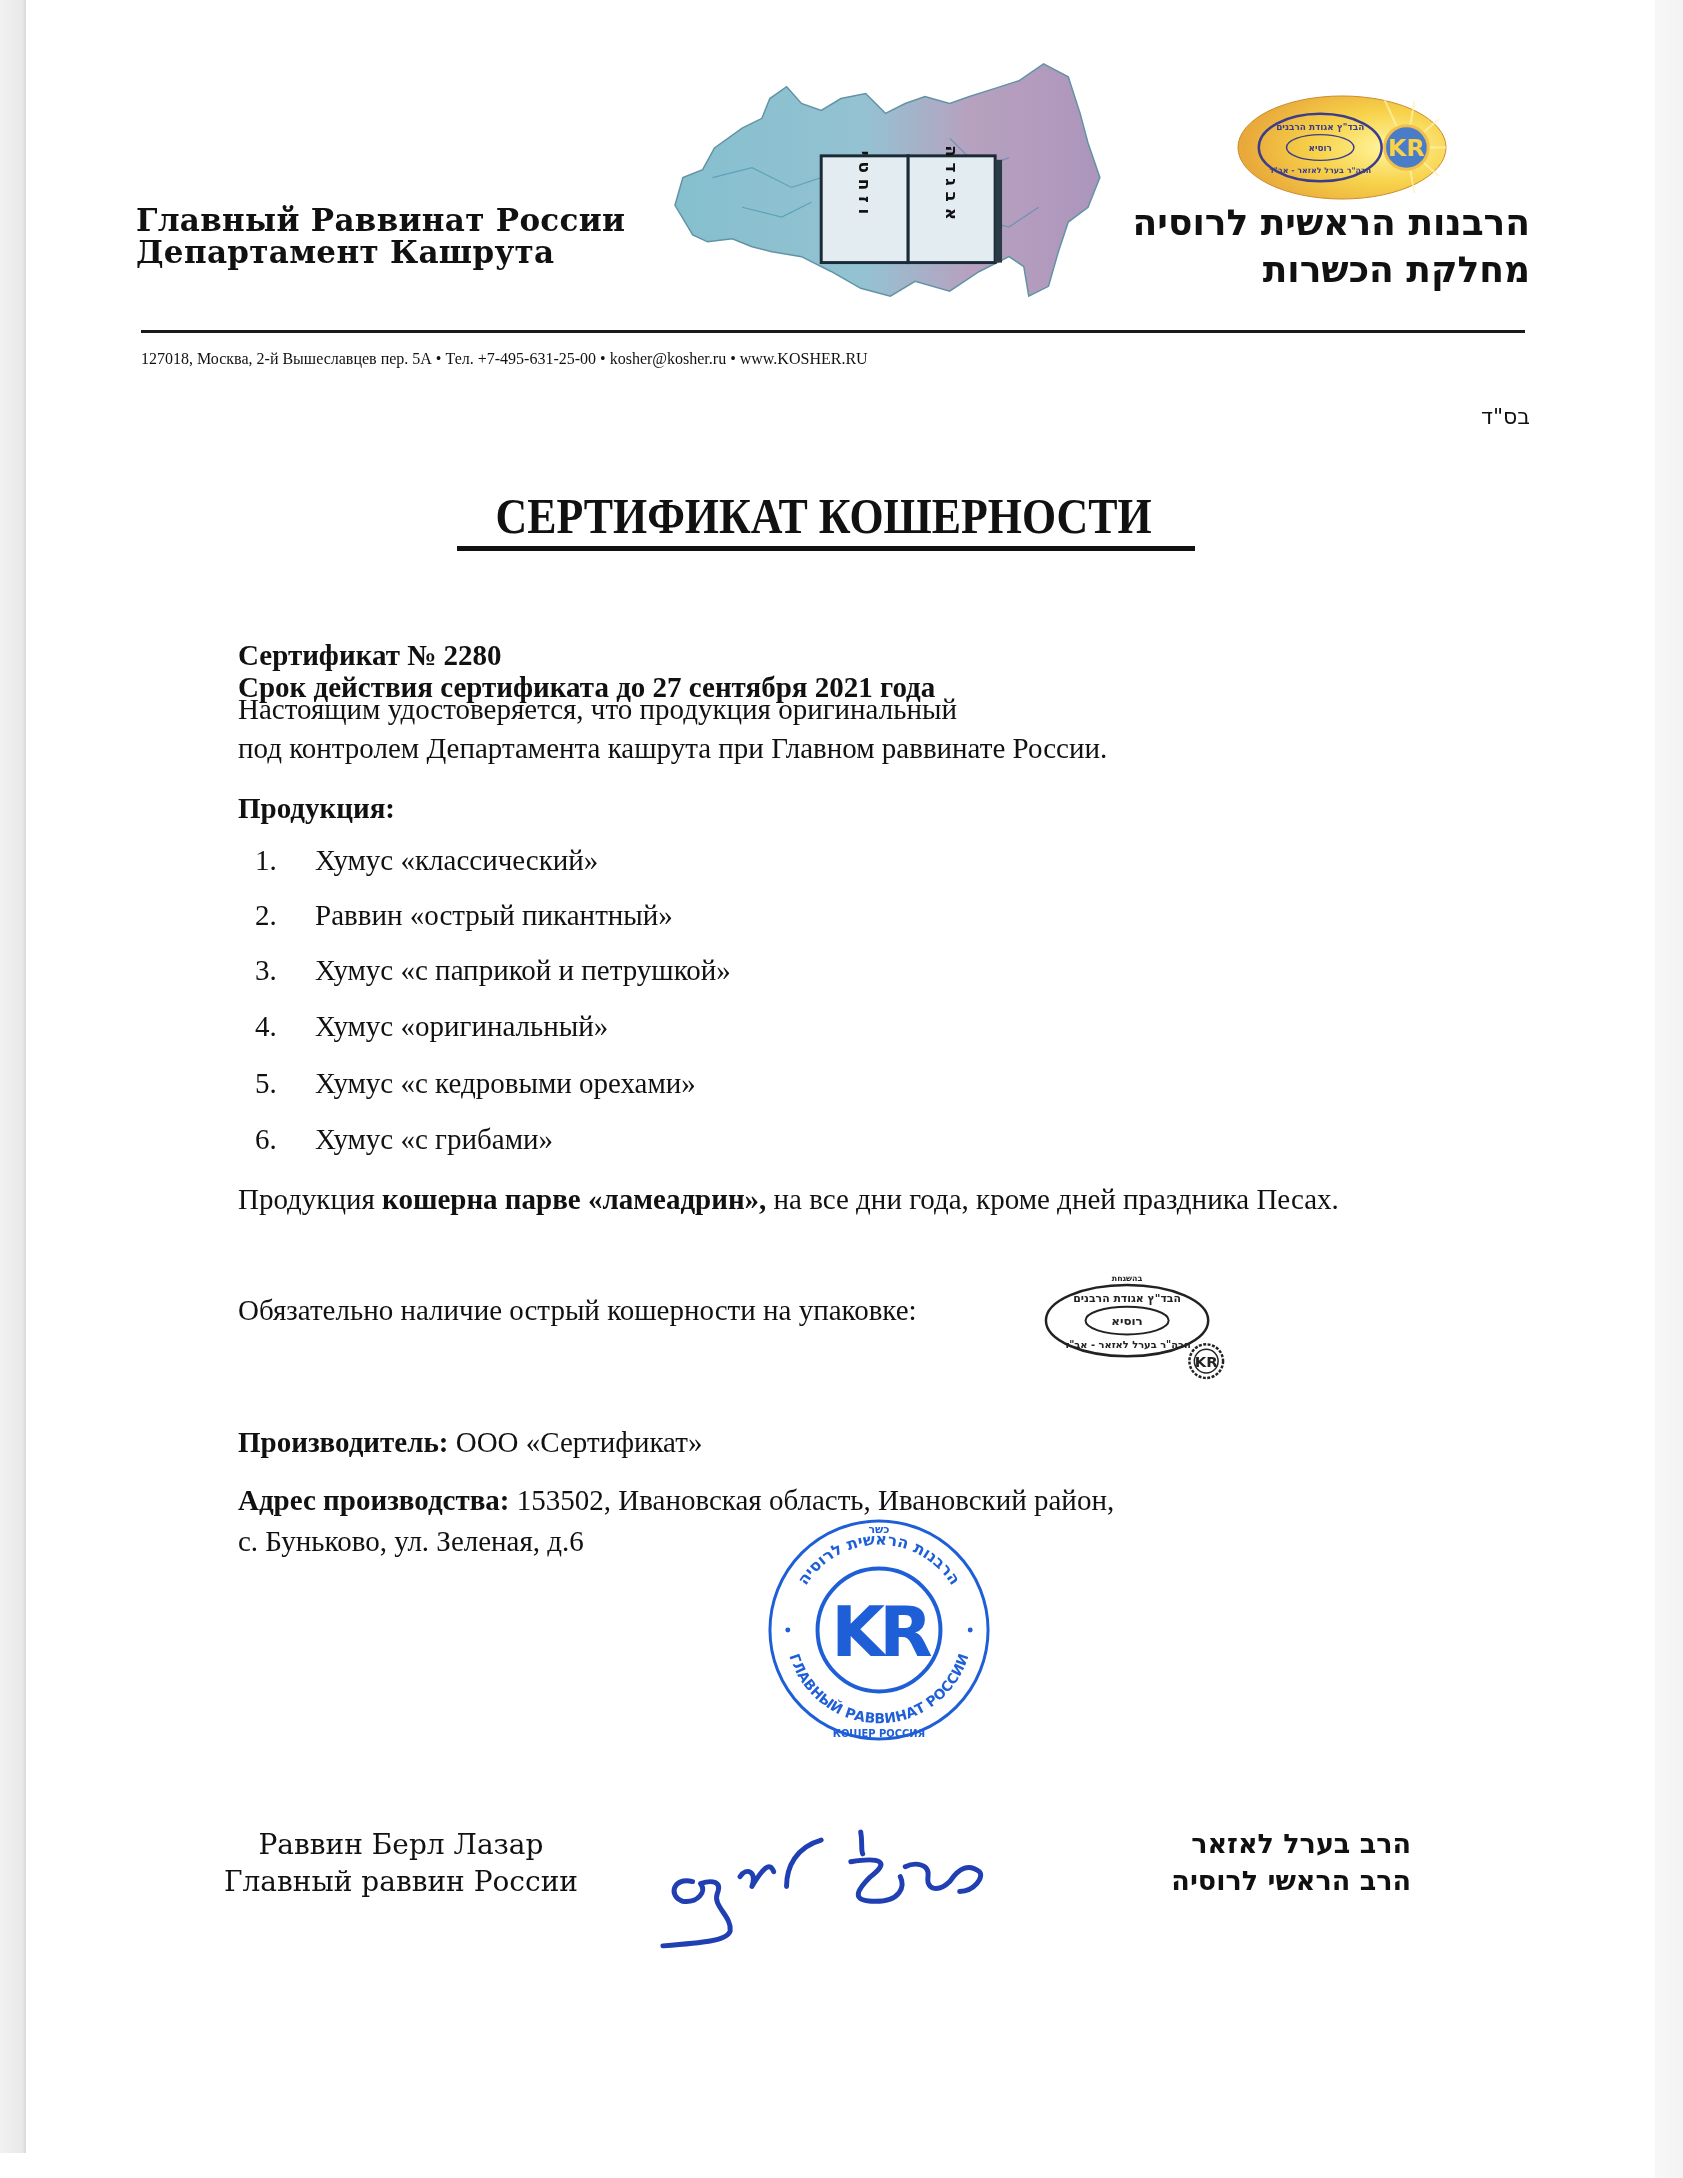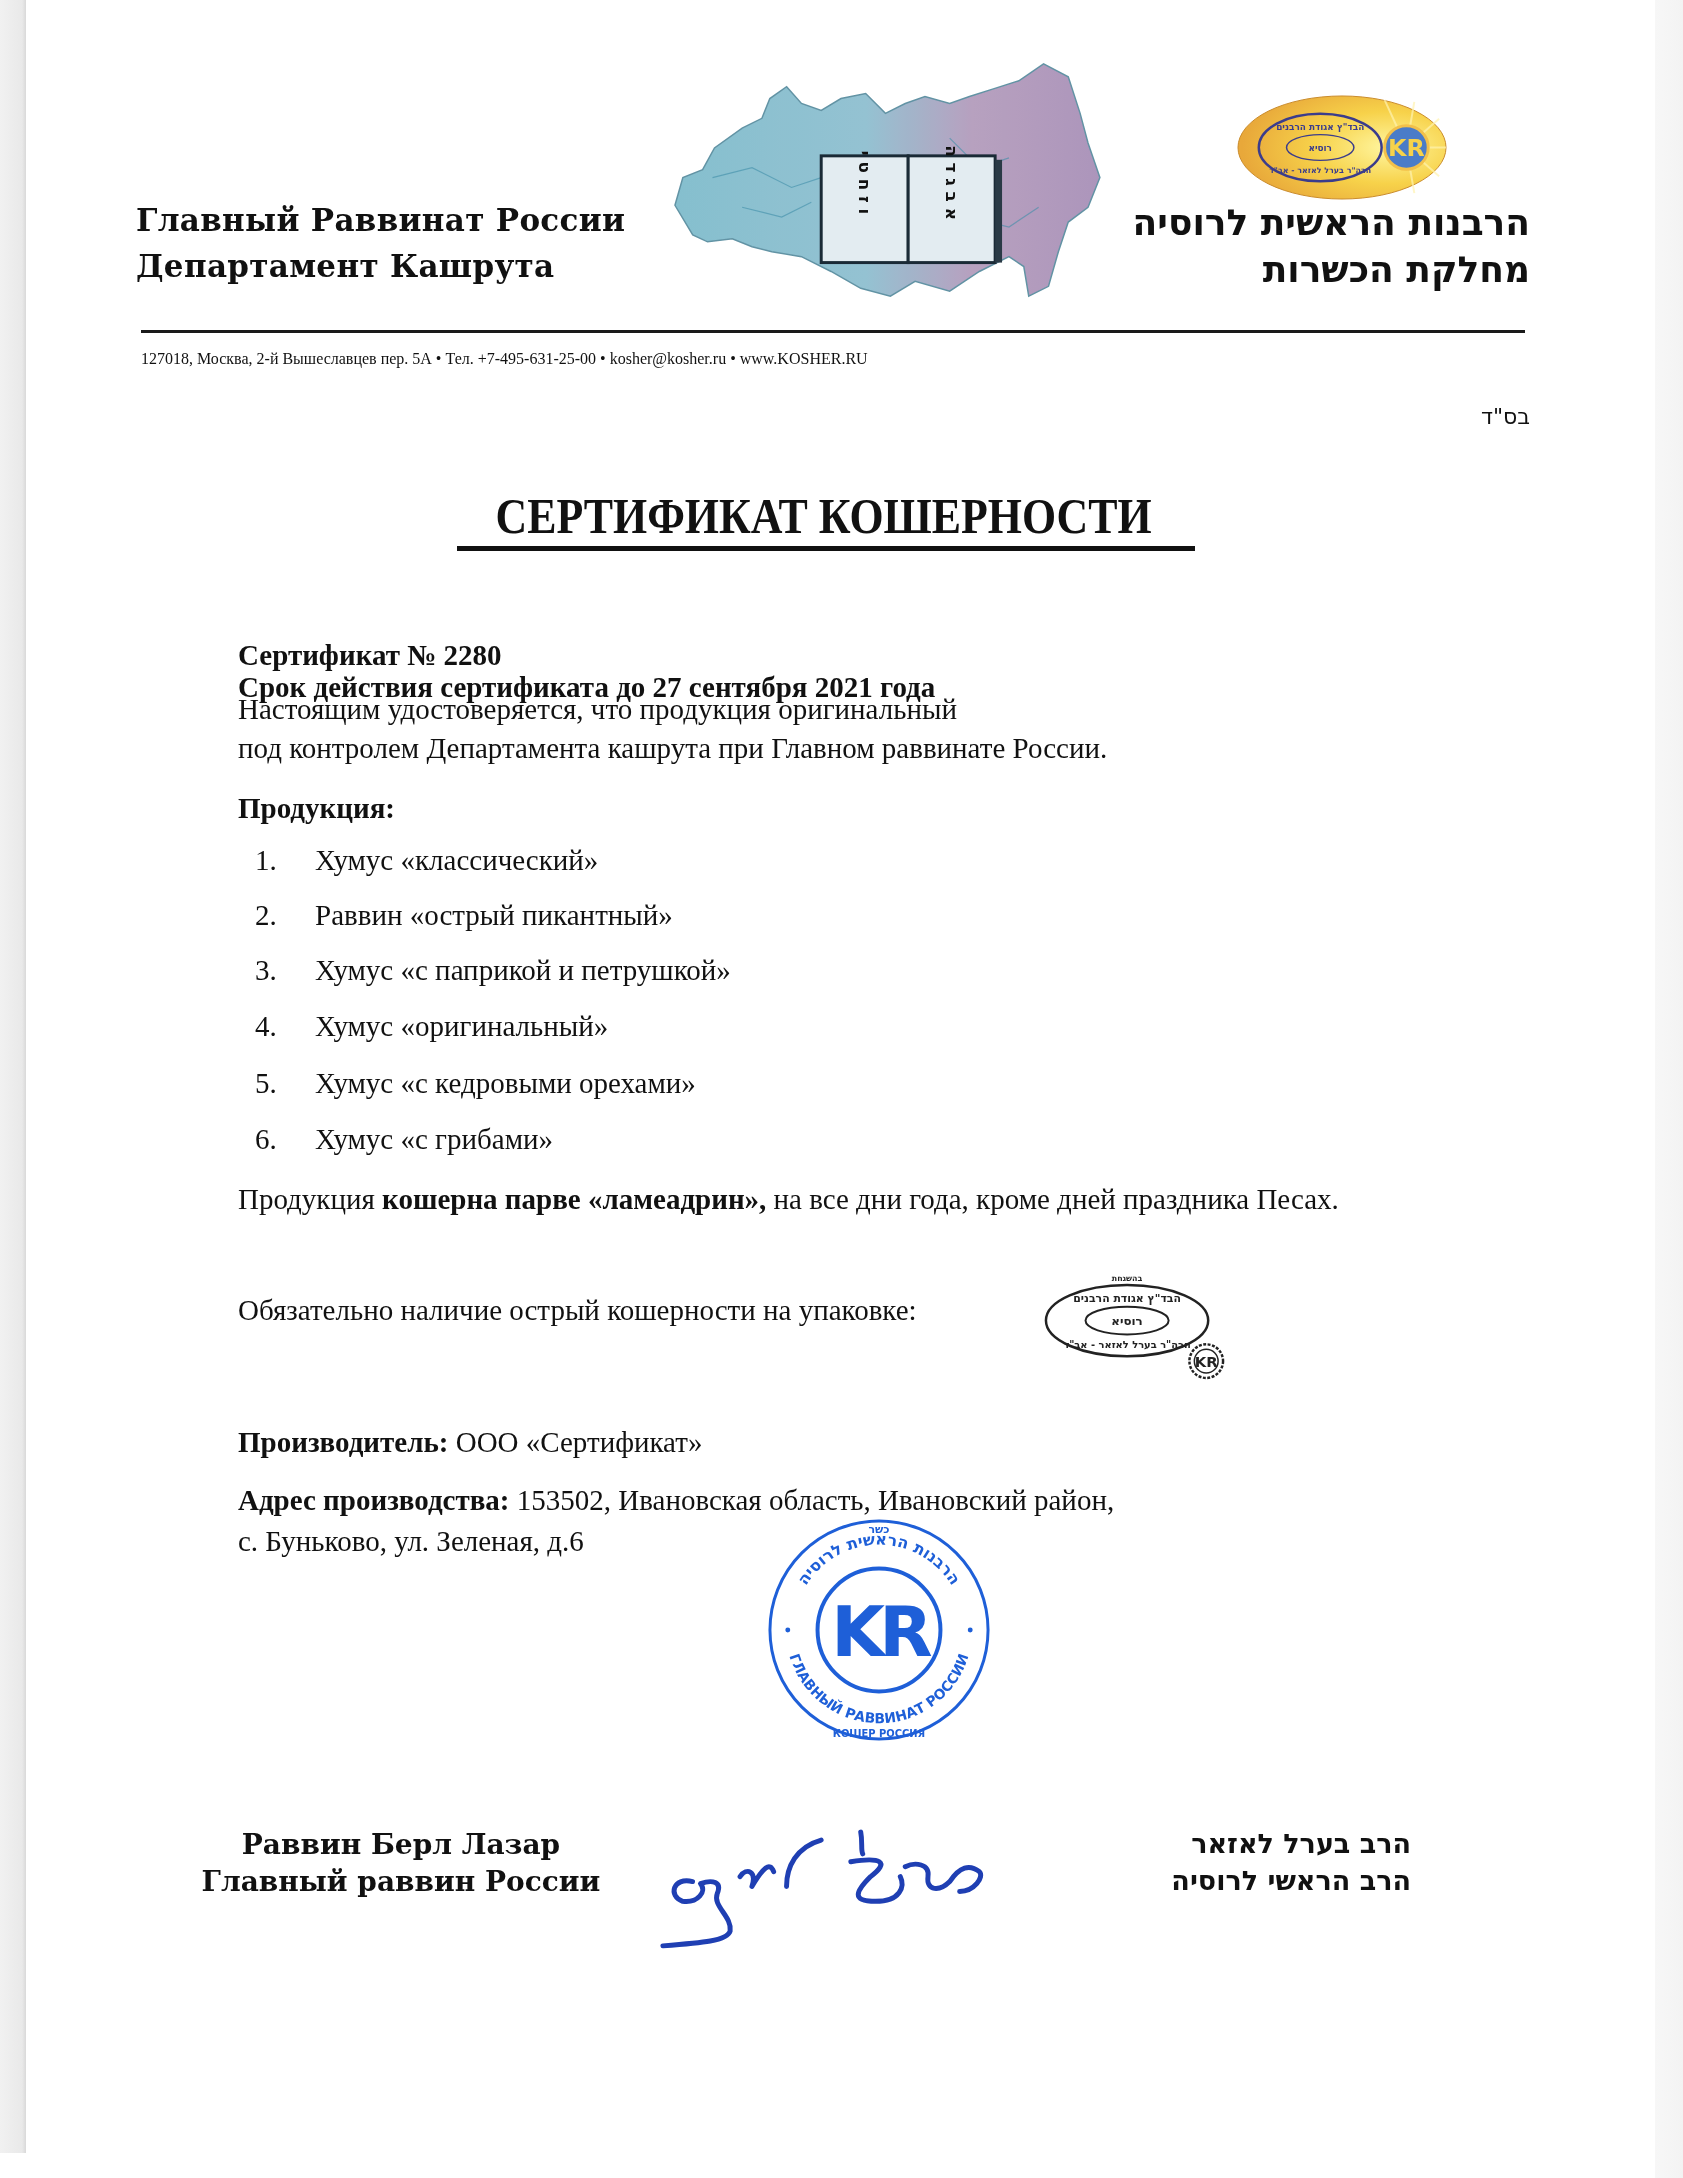--- a/index.html
+++ b/index.html
@@ -24,34 +24,34 @@
 
   .title { left: 0; width: 1647px; text-align: center; top: 487px; font-family: "Liberation Serif", serif; font-weight: bold; font-size: 51px; transform: scaleX(0.86); transform-origin: 824px 0; }
   .title-rule { position: absolute; left: 457px; top: 546px; width: 738px; height: 5px; background: #111; }
 
   .body-text { left: 238px; font-size: 29px; }
   .b { font-weight: bold; margin-top: 23px; }
 
   .list-num { left: 255px; font-size: 29px; }
   .list-text { left: 315px; font-size: 29px; }
 
-  .sig-ru { font-family: "DejaVu Serif", serif; font-weight: bold; font-size: 28px; text-align: center; width: 416px; left: 193px; }
+  .sig-ru { font-family: "DejaVu Serif", serif; font-weight: normal; font-size: 28px; text-align: center; width: 416px; left: 193px; }
   .sig-he { font-family: "DejaVu Sans", sans-serif; font-weight: bold; font-size: 27px; direction: rtl; text-align: left; right: 272px; }
 
   svg { position: absolute; overflow: visible; }
 </style>
 </head>
 <body>
 
 <div class="strip-left"></div>
 <div class="page"></div>
 <div class="strip-right"></div>
 
 <div class="abs hdr-ru" style="top:202px">Главный Раввинат России</div>
-<div class="abs hdr-ru" style="top:248px">Департамент Кашрута</div>
+<div class="abs hdr-ru" style="top:234px">Департамент Кашрута</div>
 
 <svg style="left:653px;top:59px" width="455" height="252" viewBox="0 0 460 255">
   <defs>
     <linearGradient id="mapg" x1="0" x2="1" y1="0" y2="0">
       <stop offset="0" stop-color="#7fbccc"></stop>
       <stop offset="0.45" stop-color="#8fbfd0"></stop>
       <stop offset="0.7" stop-color="#b49cbc"></stop>
       <stop offset="1" stop-color="#a890b8"></stop>
     </linearGradient>
   </defs>

